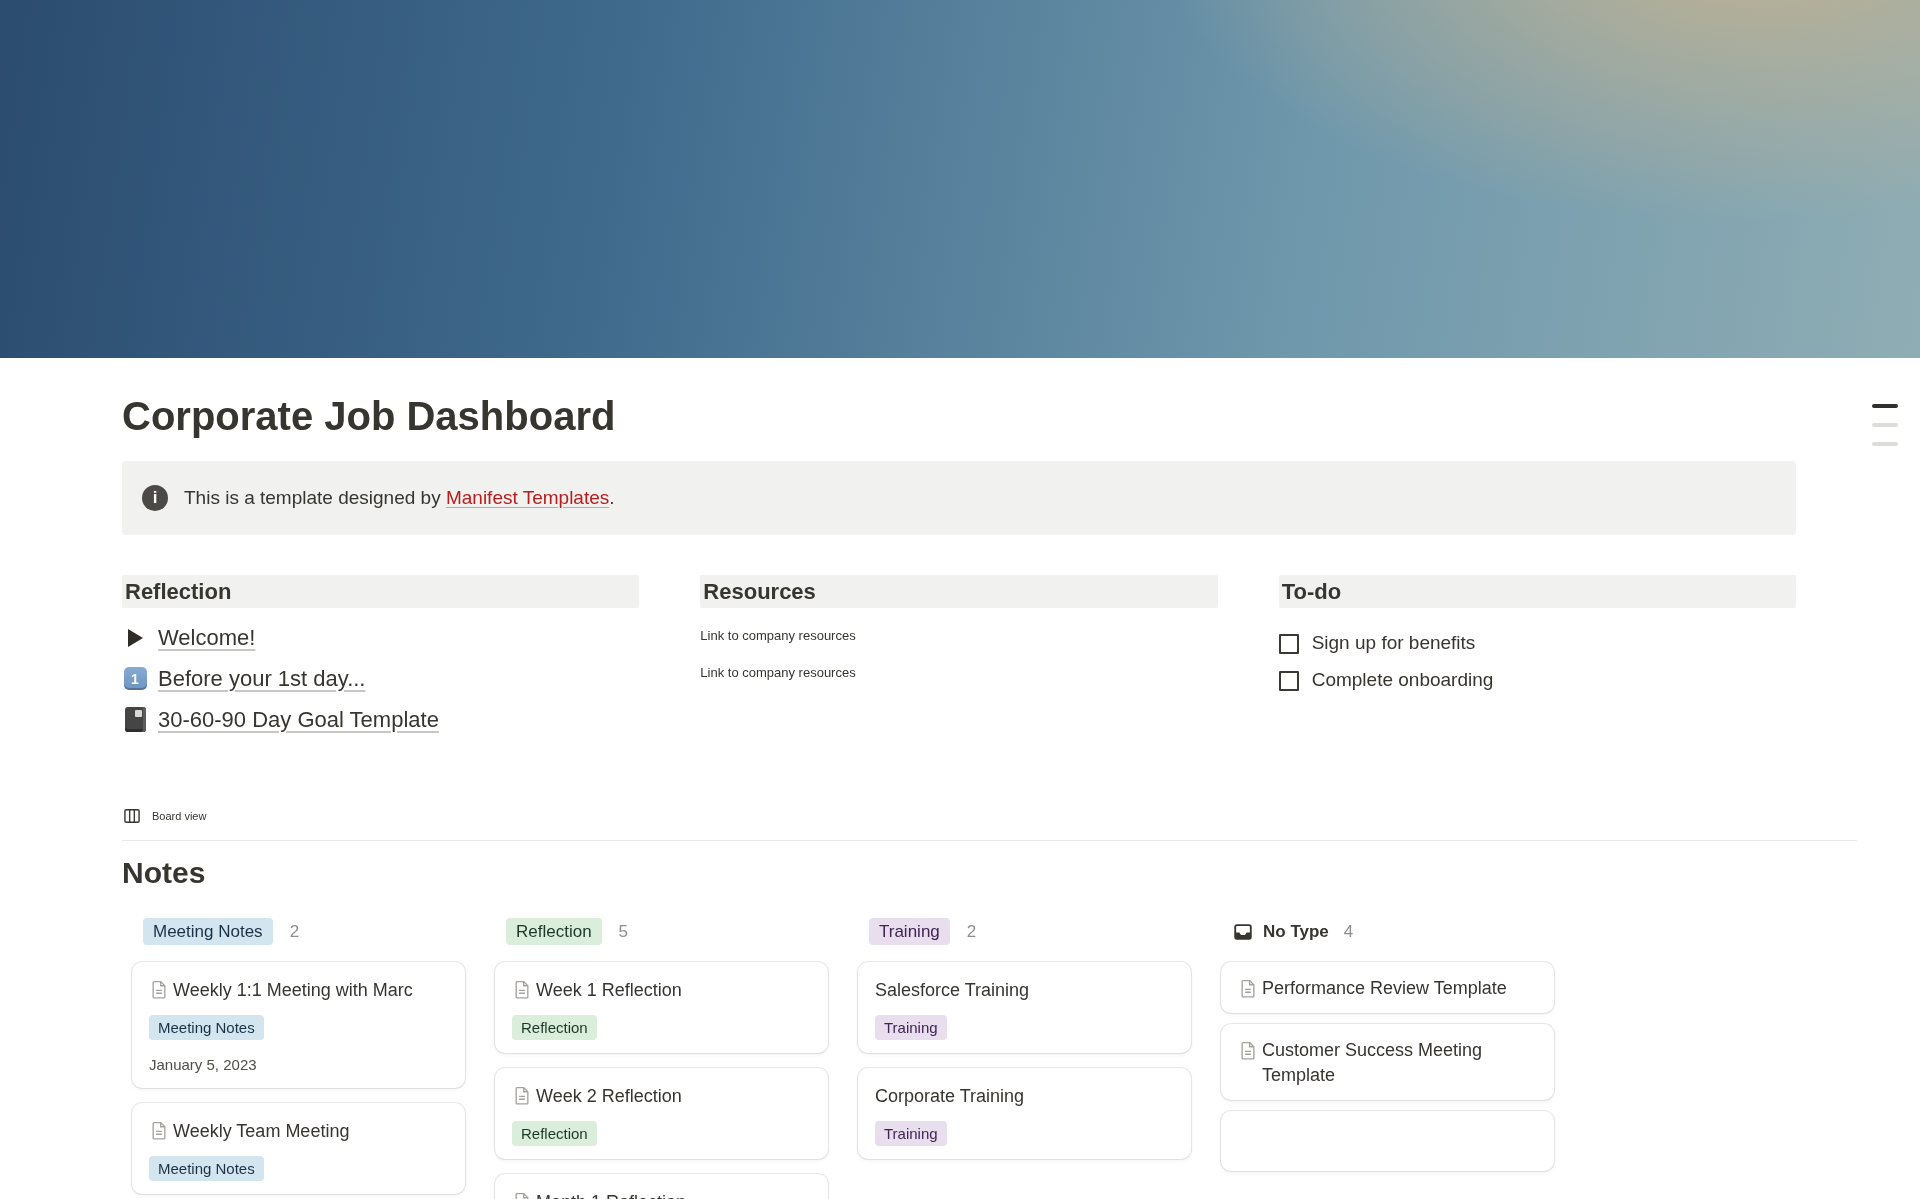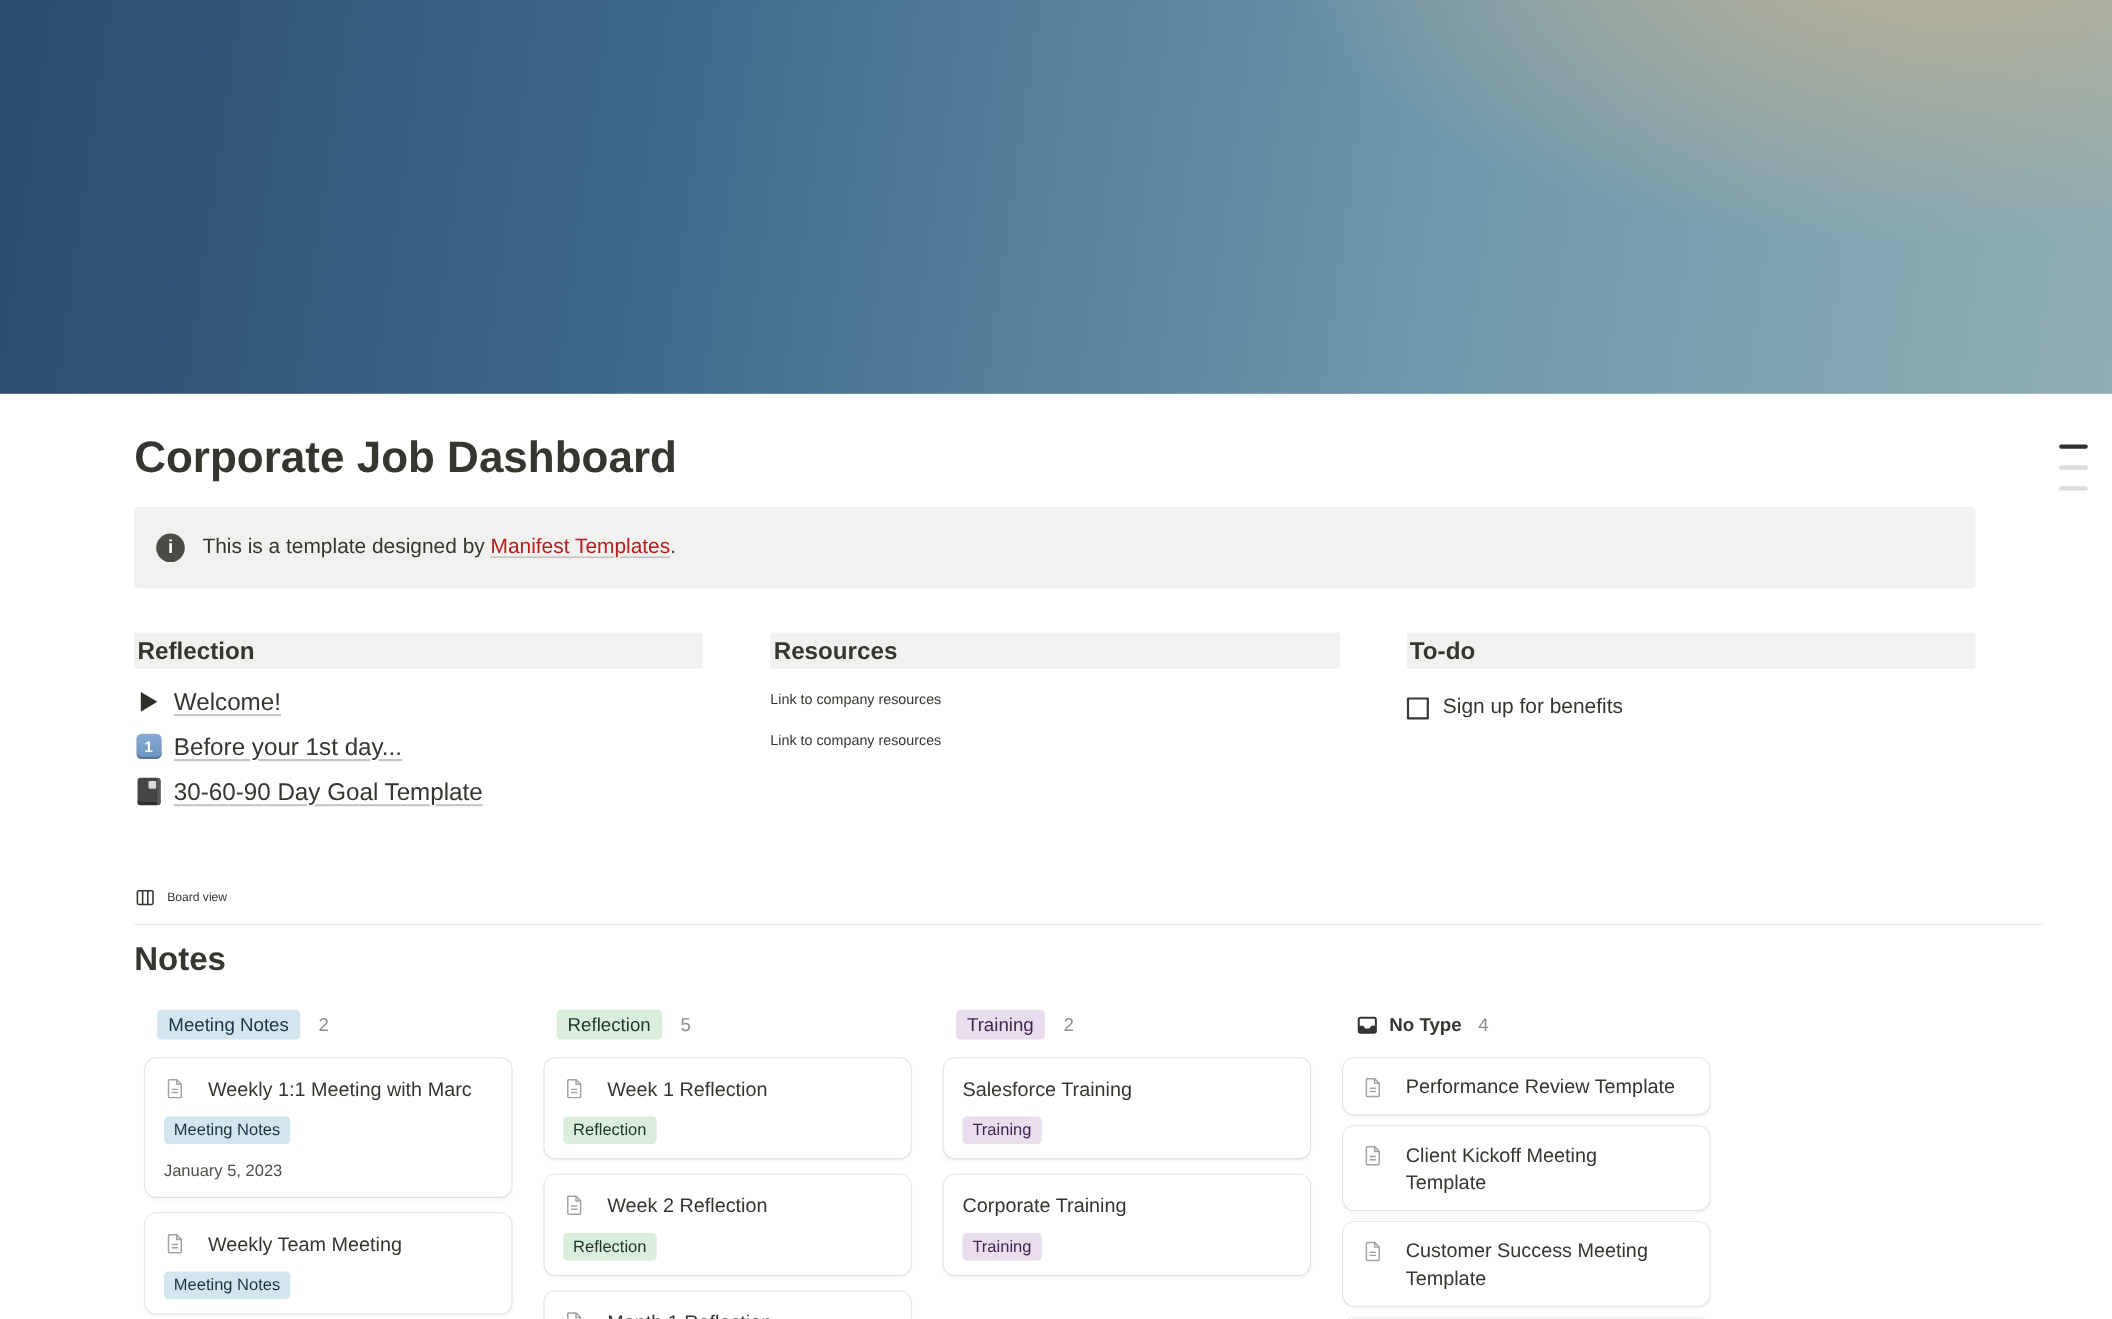--- a/index.html
+++ b/index.html
@@ -83,21 +83,21 @@
   .pill-purple { background:#e8deee; color:#412454; }
   .group-count { margin-left:17px; font-size:17px; color:#8f8e8b; }
   .group-name-plain { font-size:17px; font-weight:600; margin-left:9px; }
   .group-header .inbox-wrap { display:flex; align-items:center; }
   
   .card {
     background:#fff; border-radius:10px; padding:15px 17px 13px;
     box-shadow:0 0 0 1px rgba(15,15,15,.09), 0 2px 4px rgba(15,15,15,.05);
     margin-bottom:15px; cursor:pointer;
   }
-  .card-title-row { display:flex; align-items:flex-start; gap:20px; font-size:18px; font-weight:500; line-height:26px; }
+  .card-title-row { display:flex; align-items:flex-start; gap:4px; font-size:18px; font-weight:500; line-height:26px; }
   .doc-icon { flex-shrink:0; margin-top:2px; display:flex; }
   .card-tag-row { margin-top:12px; line-height:25px; }
   .card-tag { display:inline-block; font-size:15px; line-height:21px; padding:2px 9px; border-radius:4px; }
   .card-date { margin-top:15px; font-size:15px; line-height:20px; color:#514f4a; }
   .card--compact { padding:14px 17px 12px; margin-bottom:11px; }
   .card--compact .card-title-row { line-height:25px; }
   .card--sliver { height:60px; margin-bottom:0; }
 </style>
 </head>
 <body>
@@ -155,20 +155,24 @@
         </div>
       </div>
 
       <div class="top-col">
         <h3 class="col-heading">To-do</h3>
         <div class="todo-list">
           <div class="todo-row">
             <span class="checkbox"></span>
             <span class="todo-label">Sign up for benefits</span>
           </div>
+          <div class="todo-row">
+            <span class="checkbox"></span>
+            <span class="todo-label">Complete onboarding</span>
+          </div>
         </div>
       </div>
 
     </div>
 
     <div class="view-tab-row">
       <div class="view-tab">
         <span style="display:flex;">
           <svg viewBox="0 0 24 24" width="20" height="20" fill="none" stroke="#37352f" stroke-width="1.7">
             <rect x="3.5" y="4.5" width="17" height="15" rx="1.5"></rect>
@@ -308,32 +312,20 @@
         </div>
         <div class="card card--compact">
           <div class="card-title-row">
             <span class="doc-icon">
               <svg viewBox="0 0 24 24" width="20" height="21" fill="none" stroke="#a5a29d" stroke-width="1.6">
                 <path d="M6 2.5h8l5 5V21a1 1 0 0 1-1 1H6a1 1 0 0 1-1-1V3.5a1 1 0 0 1 1-1z"></path>
                 <path d="M14 2.5v5h5"></path>
                   <path d="M8.5 13h7M8.5 16.5h7"></path>
               </svg>
             </span>
-            <span class="card-title" style="max-width:250px;">Client Kickoff Meeting Template</span>
-          </div>
-        </div>
-        <div class="card card--compact">
-          <div class="card-title-row">
-            <span class="doc-icon">
-              <svg viewBox="0 0 24 24" width="20" height="21" fill="none" stroke="#a5a29d" stroke-width="1.6">
-                <path d="M6 2.5h8l5 5V21a1 1 0 0 1-1 1H6a1 1 0 0 1-1-1V3.5a1 1 0 0 1 1-1z"></path>
-                <path d="M14 2.5v5h5"></path>
-                  <path d="M8.5 13h7M8.5 16.5h7"></path>
-              </svg>
-            </span>
             <span class="card-title" style="max-width:250px;">Customer Success Meeting Template</span>
           </div>
         </div>
         <div class="card card--sliver"></div>
       </div>
 
     </div>
   </div>
 </div>
 

